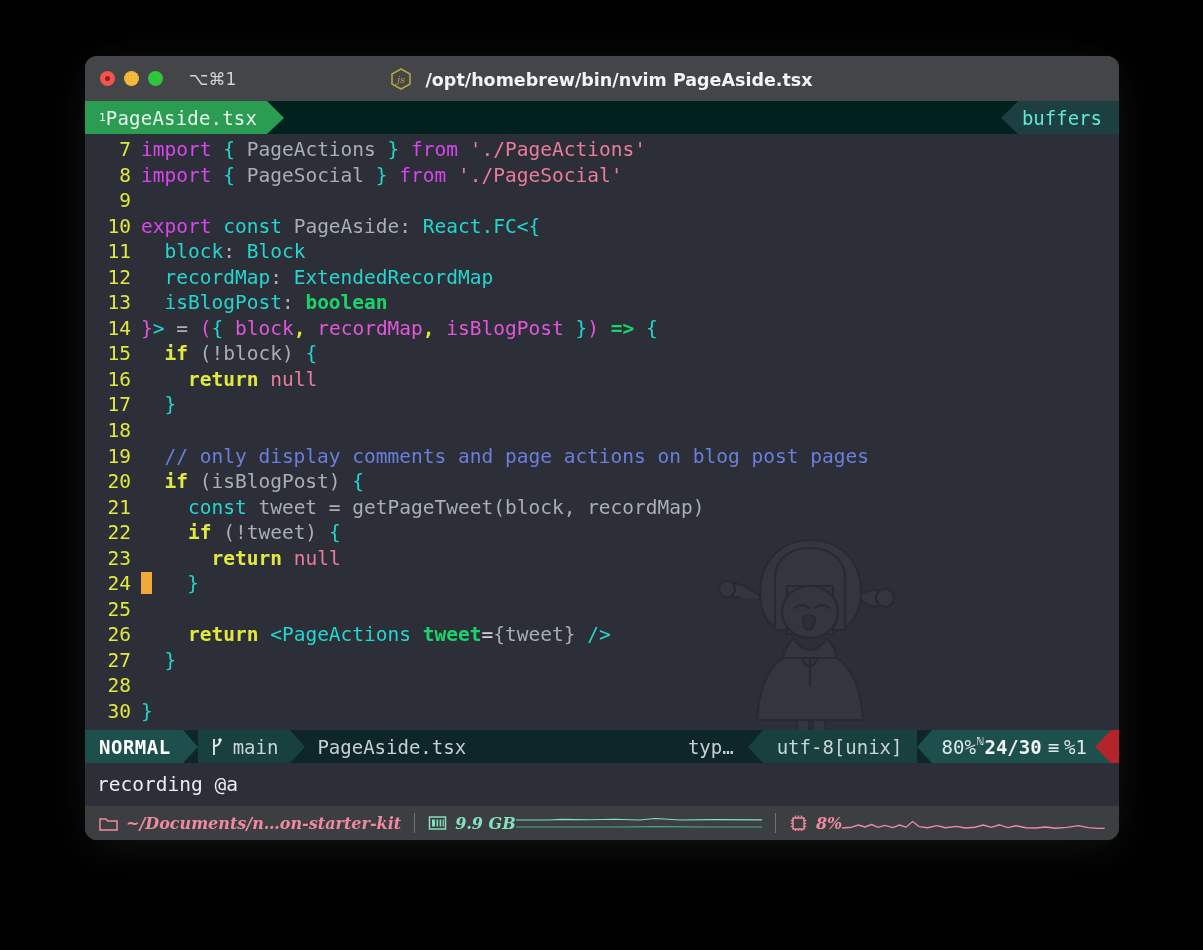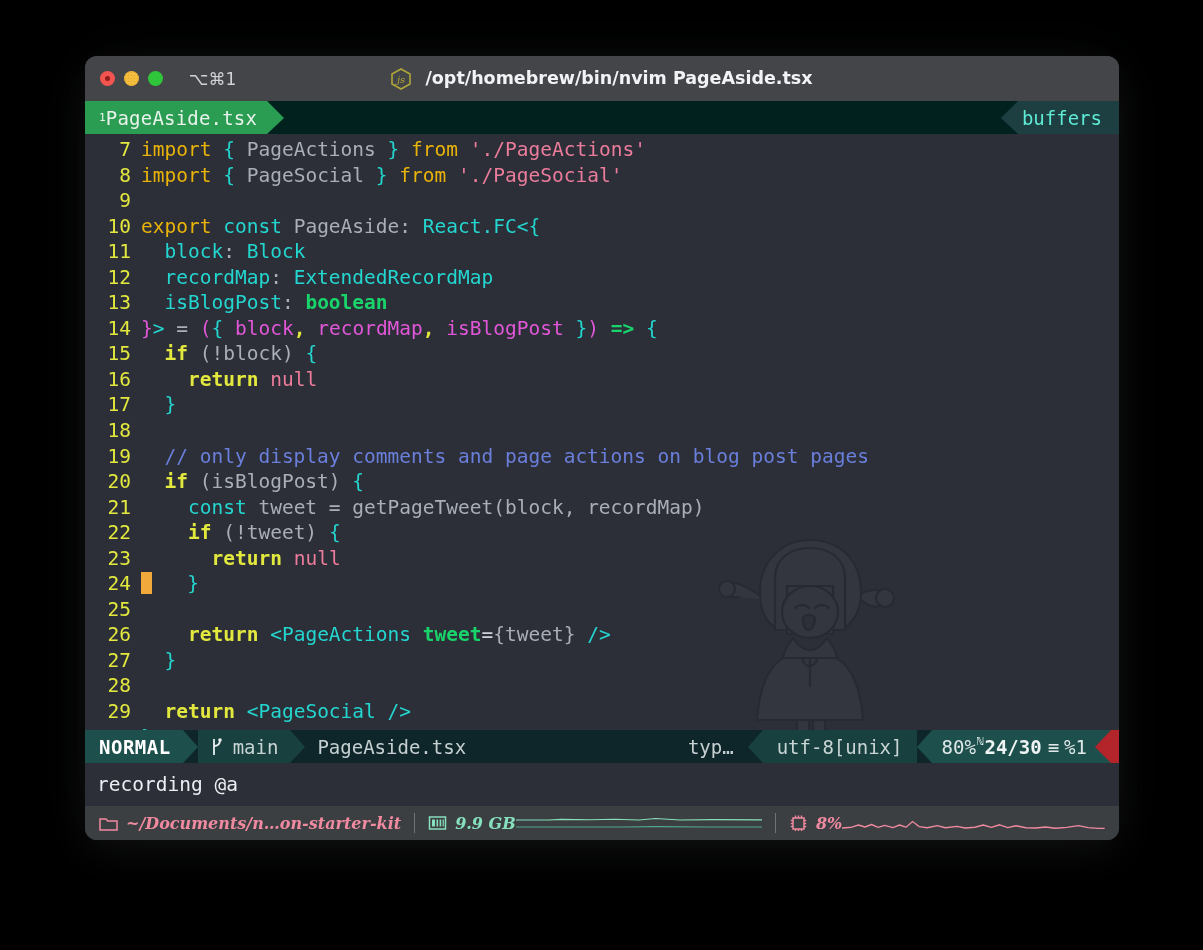--- a/index.html
+++ b/index.html
@@ -76,21 +76,21 @@
     color: #cfd2d6;
     font-size: 17px;
     font-family: "DejaVu Sans", sans-serif;
     letter-spacing: 0px;
     white-space: nowrap;
   }
   #title-center {
     position: absolute;
     left: 0; right: 0;
     display: flex;
-    align-items: flex-start;
+    align-items: flex-end;
     justify-content: center;
     gap: 14px;
     pointer-events: none;
   }
   #title-text {
     color: #f2f3f5;
     font-size: 17.5px;
     font-weight: bold;
     font-family: "DejaVu Sans", sans-serif;
     white-space: nowrap;
@@ -166,21 +166,21 @@
   .ln {
     width: 46px;
     text-align: right;
     color: #e3e83e;
     flex: 0 0 46px;
     padding-right: 0px;
   }
   .lc { padding-left: 10px; position: relative; }
 
   
-  .t-kw      { color:#eab308; }          
+  .t-kw      { color:#d946ef; }          
   .t-cyan    { color:#24d6d0; }
   .t-gray    { color:#a9aeb7; }
   .t-str     { color:#ec7c9b; }
   .t-yellow  { color:#e3e83e; font-weight:bold; }
   .t-green   { color:#19d46b; font-weight:bold; }
   .t-null    { color:#ec7c9b; }
   .t-comment { color:#6a7fdc; }
   .t-magenta { color:#e257d9; }
   .t-white   { color:#cdd2da; }
 
@@ -393,21 +393,20 @@
           <div class="line"><span class="ln">19</span><span class="lc"><span class="t-comment">  // only display comments and page actions on blog post pages</span></span></div>
           <div class="line"><span class="ln">20</span><span class="lc"><span class="t-white">  </span><span class="t-yellow">if</span><span class="t-gray"> (isBlogPost)</span><span class="t-white"> </span><span class="t-cyan">{</span></span></div>
           <div class="line"><span class="ln">21</span><span class="lc"><span class="t-white">    </span><span class="t-cyan">const</span><span class="t-gray"> tweet = getPageTweet(block, recordMap)</span></span></div>
           <div class="line"><span class="ln">22</span><span class="lc"><span class="t-white">    </span><span class="t-yellow">if</span><span class="t-gray"> (!tweet)</span><span class="t-white"> </span><span class="t-cyan">{</span></span></div>
           <div class="line"><span class="ln">23</span><span class="lc"><span class="t-white">      </span><span class="t-yellow">return</span><span class="t-white"> </span><span class="t-null">null</span></span></div>
           <div class="line"><span class="ln">24</span><span class="lc"><span class="cursor"></span><span class="t-white">   </span><span class="t-cyan">}</span></span></div>
           <div class="line"><span class="ln">25</span><span class="lc"></span></div>
           <div class="line"><span class="ln">26</span><span class="lc"><span class="t-white">    </span><span class="t-yellow">return</span><span class="t-white"> </span><span class="t-cyan">&lt;PageActions</span><span class="t-white"> </span><span class="t-green">tweet</span><span class="t-white">=</span><span class="t-gray">{tweet}</span><span class="t-white"> </span><span class="t-cyan">/&gt;</span></span></div>
           <div class="line"><span class="ln">27</span><span class="lc"><span class="t-white">  </span><span class="t-cyan">}</span></span></div>
           <div class="line"><span class="ln">28</span><span class="lc"></span></div>
-          <div class="line"><span class="ln">29</span><span class="lc"><span class="t-white">  </span><span class="t-yellow">return</span><span class="t-white"> </span><span class="t-cyan">&lt;PageSocial</span><span class="t-white"> </span><span class="t-cyan">/&gt;</span></span></div>
           <div class="line"><span class="ln">30</span><span class="lc"><span class="t-cyan">}</span></span></div>
         </div>
     </div>
 
     <div id="statusline">
       <div class="sl-seg sl-mode">
         <span>NORMAL</span>
       </div>
       <div class="arrow-r-teal"></div>
       <div class="sl-seg sl-branch">

